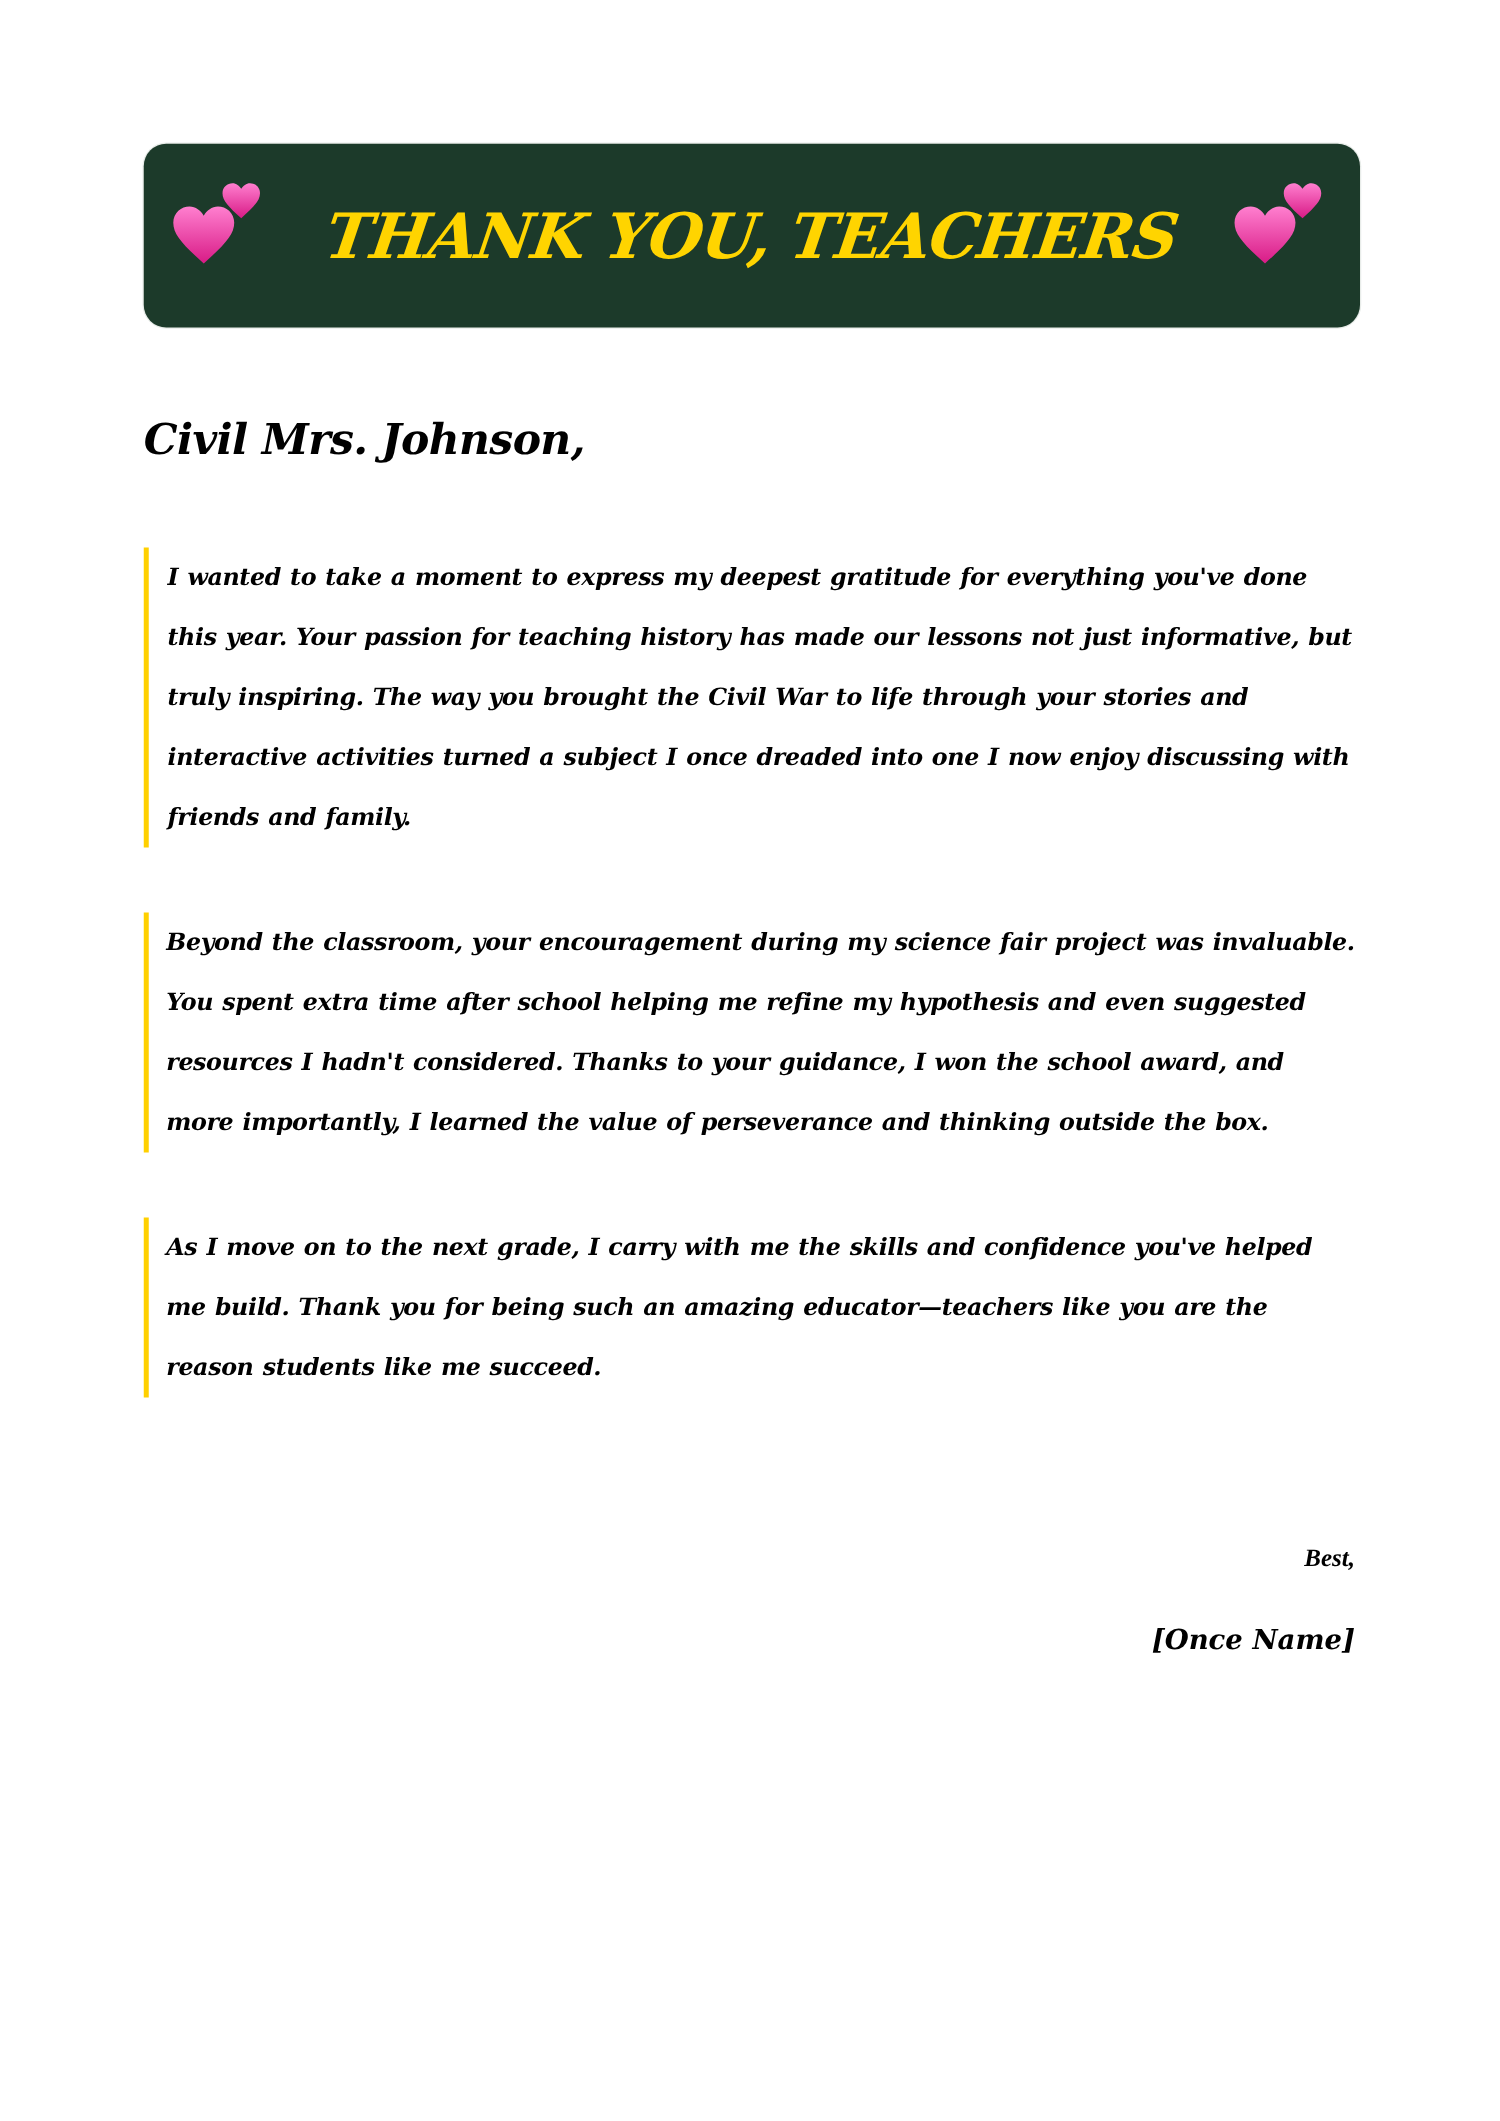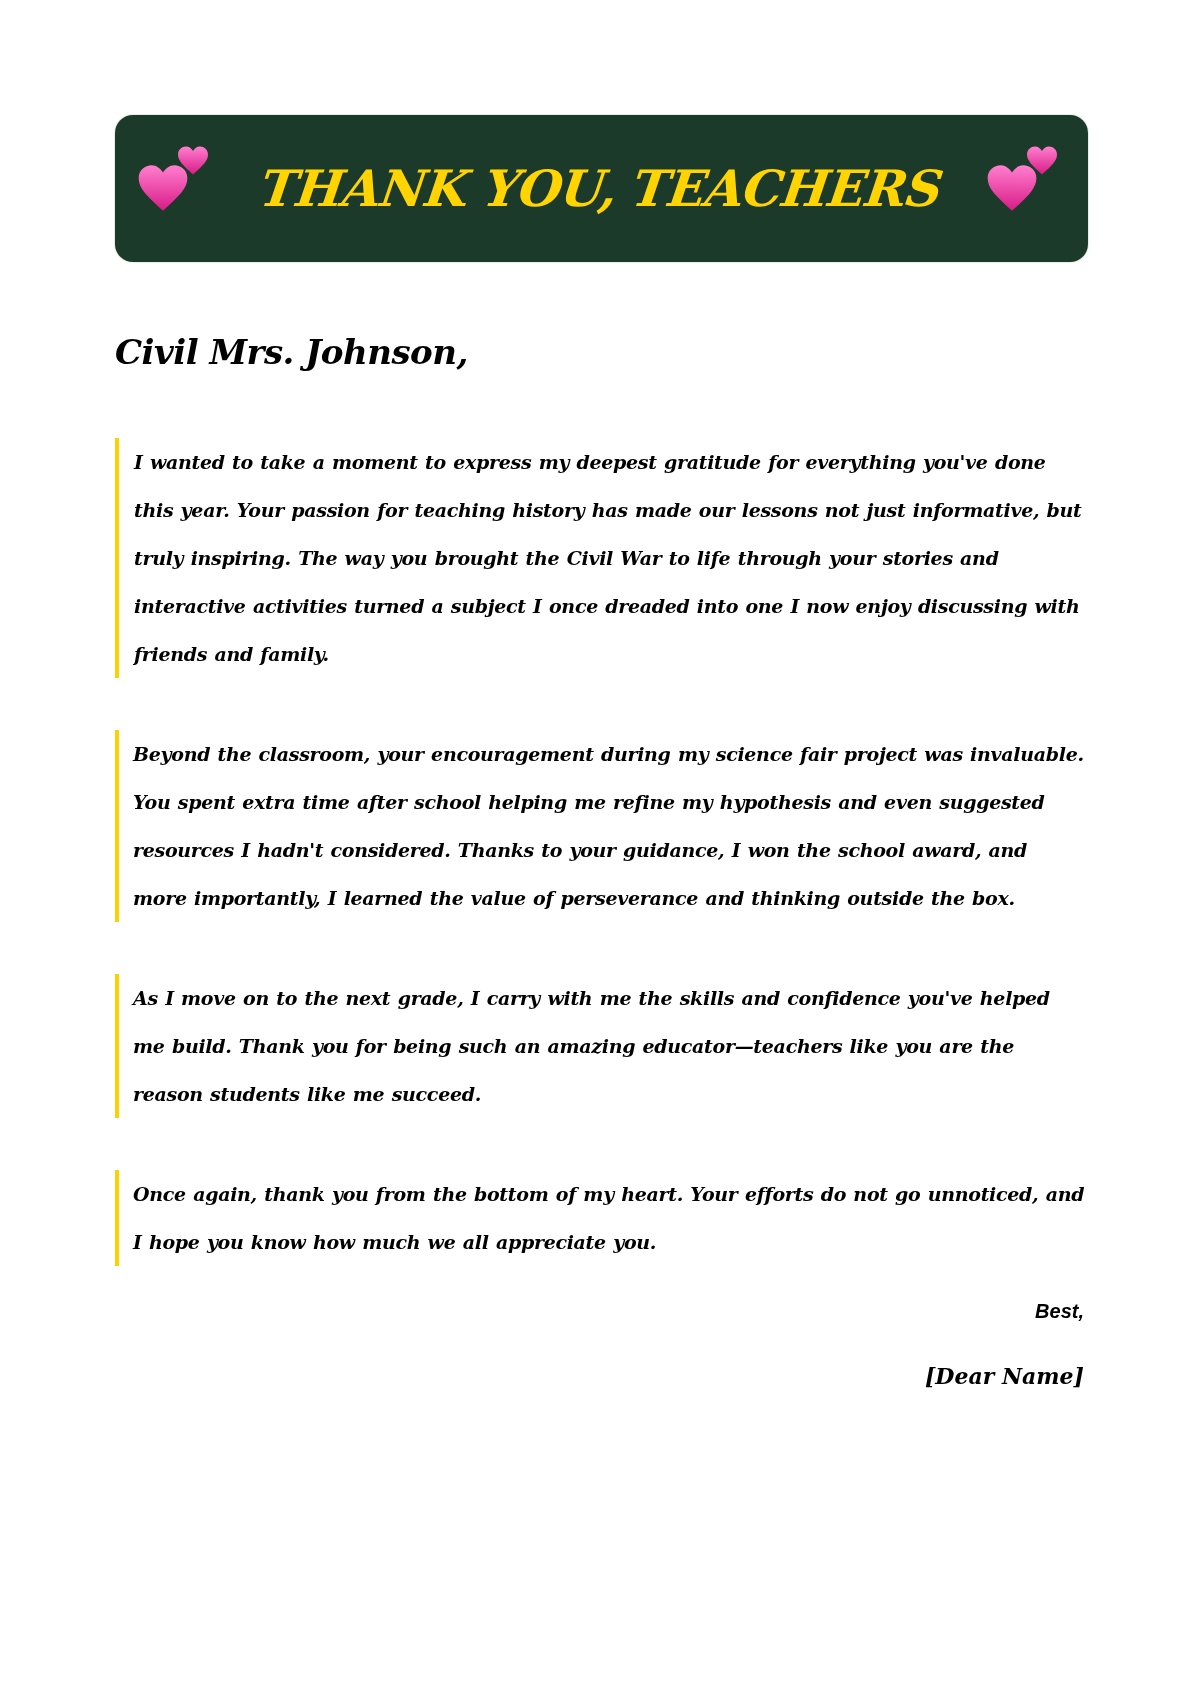--- a/index.html
+++ b/index.html
@@ -75,26 +75,26 @@
       line-height: 48px;
       color: #000;
       letter-spacing: -0.3px;
       word-spacing: 1px;
     }
     .para.p1 { margin-top: 66px; padding-top: 0; padding-left: 15px; }
     .para + .para { margin-top: 52px; }
 
     .closing {
       text-align: right;
-      font-family: Liberation Sans, sans-serif;
+      font-family: Liberation Serif, serif;
       font-style: italic;
       font-weight: bold;
       font-size: 20px;
       color: #000;
-      margin-top: 34px;
+      margin-top: 118px;
       padding-right: 4px;
     }
     .signature {
       text-align: right;
       font-family: "DejaVu Serif", serif;
       font-style: italic;
       font-weight: bold;
       font-size: 22px;
       color: #000;
       margin-top: 40px;
@@ -139,17 +139,16 @@
           </svg>
       </span>
     </div>
   </div>
 
   <div class="greeting">Civil Mrs. Johnson,</div>
 
   <div class="para p1">I wanted to take a moment to express my deepest gratitude for everything you've done this year. Your passion for teaching history has made our lessons not just informative, but truly inspiring. The way you brought the Civil War to life through your stories and interactive activities turned a subject I once dreaded into one I now enjoy discussing with friends and family.</div>
   <div class="para">Beyond the classroom, your encouragement during my science fair project was invaluable. You spent extra time after school helping me refine my hypothesis and even suggested resources I hadn't considered. Thanks to your guidance, I won the school award, and more importantly, I learned the value of perseverance and thinking outside the box.</div>
   <div class="para">As I move on to the next grade, I carry with me the skills and confidence you've helped me build. Thank you for being such an amazing educator—teachers like you are the reason students like me succeed.</div>
-  <div class="para">Once again, thank you from the bottom of my heart. Your efforts do not go unnoticed, and I hope you know how much we all appreciate you.</div>
 
   <div class="closing">Best,</div>
-  <div class="signature">[Dear Name]</div>
+  <div class="signature">[Once Name]</div>
 </div>
 
 </body></html>

